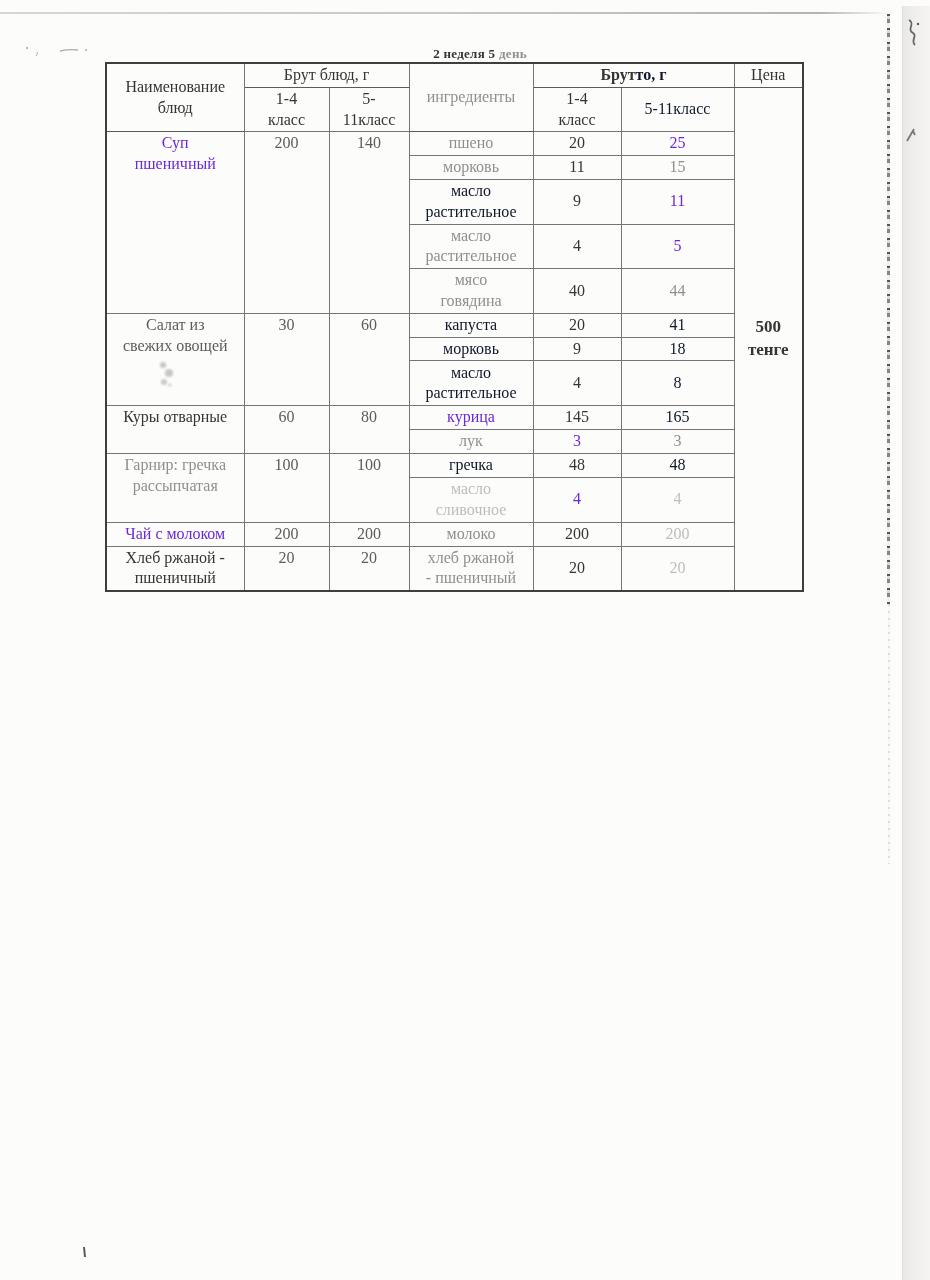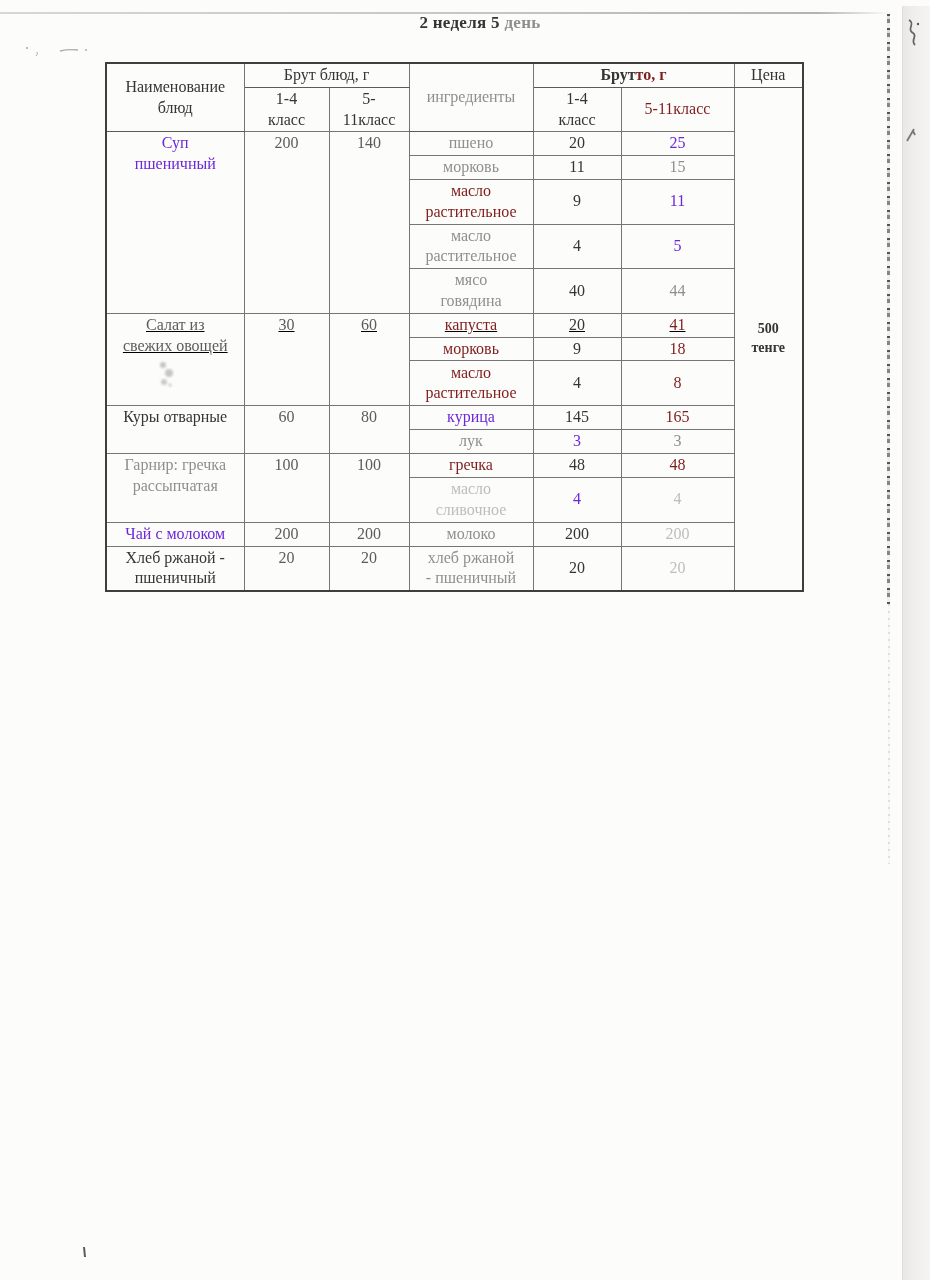--- a/index.html
+++ b/index.html
@@ -8,47 +8,47 @@
     width:930px;height:1280px;
     background:#fcfcfb;
     overflow:hidden;
     font-family:"Liberation Serif","DejaVu Serif",serif;
   }
   
   .sh-dark{color:#353535}
   .sh-med2{color:#5c5c5c}
   .sh-med{color:#6d28d9}
   .sh-ml{color:#8f8f8f}
-  .sh-light{color:#7f1d1d}
+  .sh-light{color:#0f172a}
   .sh-xlight{color:#bdbdbd}
   .bold{font-weight:bold}
   .pre{white-space:pre-line}
 
   #title{
-    position:absolute;left:130px;top:13px;width:700px;
-    text-align:center;font-size:17px;letter-spacing:.3px;
+    position:absolute;left:130px;top:46px;width:700px;
+    text-align:center;font-size:13px;letter-spacing:.3px;
   }
 
   table.menu{
     position:absolute;left:105px;top:62px;
     border-collapse:collapse;table-layout:fixed;
     font-size:16px;line-height:1.3;
     border:2px solid #3e3e3e;
   }
   table.menu td,table.menu th{
     border:1px solid #757575;
     padding:1px 2px;
     text-align:center;
     font-weight:normal;
     overflow:hidden;
   }
   table.menu tr.hr1 th{border-bottom-color:#5a5a5a}
   .vt{vertical-align:top;padding-top:2px}
   .name-cell{vertical-align:top;padding-top:3px}
-  .price-cell{vertical-align:middle;font-size:14px;line-height:1.35}
+  .price-cell{vertical-align:middle;font-size:17px;line-height:1.35}
   .hcell{font-weight:bold}
 
   
   .artifact{position:absolute;pointer-events:none}
   #top-edge-line{
     left:0;top:12px;width:890px;height:2px;
     background:linear-gradient(to right,#cacac8 0%,#b3b3b1 55%,#9b9b99 92%,rgba(255,255,255,0) 100%);
     opacity:.75;
   }
   #right-strip{
@@ -170,21 +170,21 @@
 растительное</td>
           <td class="sh-dark bold">4</td>
           <td class="sh-med">5</td>
         </tr>
         <tr style="height: 43px;">
           <td class="pre sh-ml">мясо
 говядина</td>
           <td class="sh-dark bold">40</td>
           <td class="sh-ml">44</td>
         </tr>
-        <tr style="height: 22px; text-decoration: underline;">
+        <tr style="height: 22px;">
           <td class="name-cell pre sh-med2 bold" rowspan="3">Салат из
 свежих овощей</td>
           <td class="vt sh-med2" rowspan="3">30</td>
           <td class="vt sh-med2" rowspan="3">60</td>
           <td class="pre sh-light">капуста</td>
           <td class="sh-dark bold">20</td>
           <td class="sh-light">41</td>
         </tr>
         <tr style="height: 22px;">
           <td class="pre sh-light">морковь</td>

